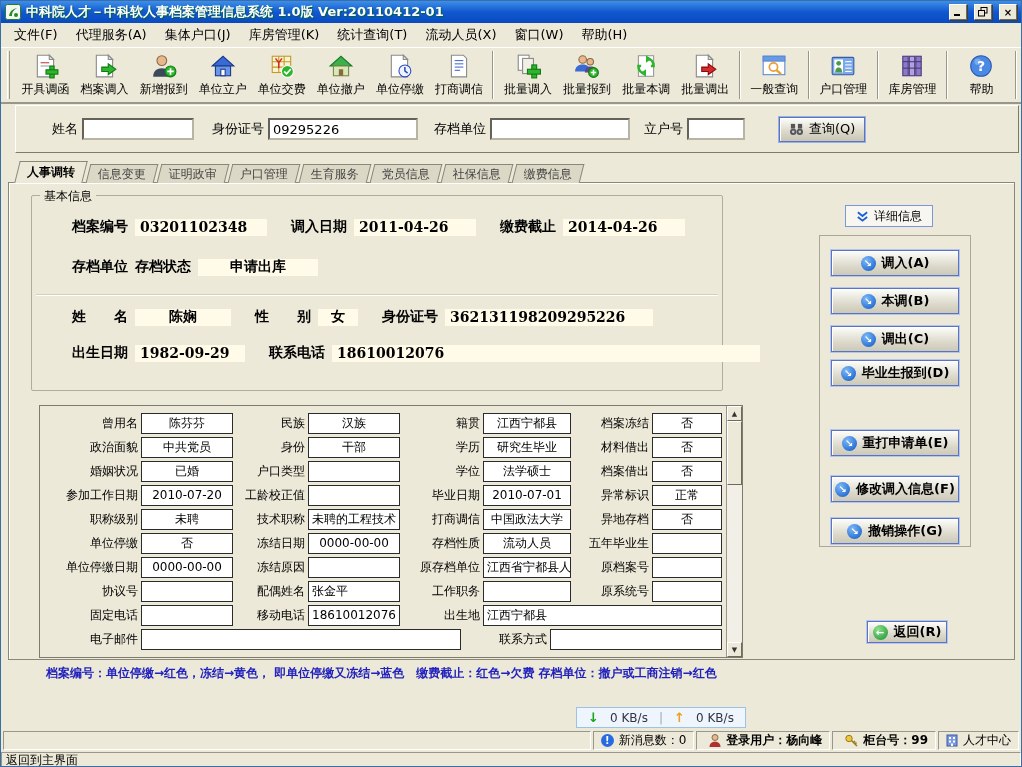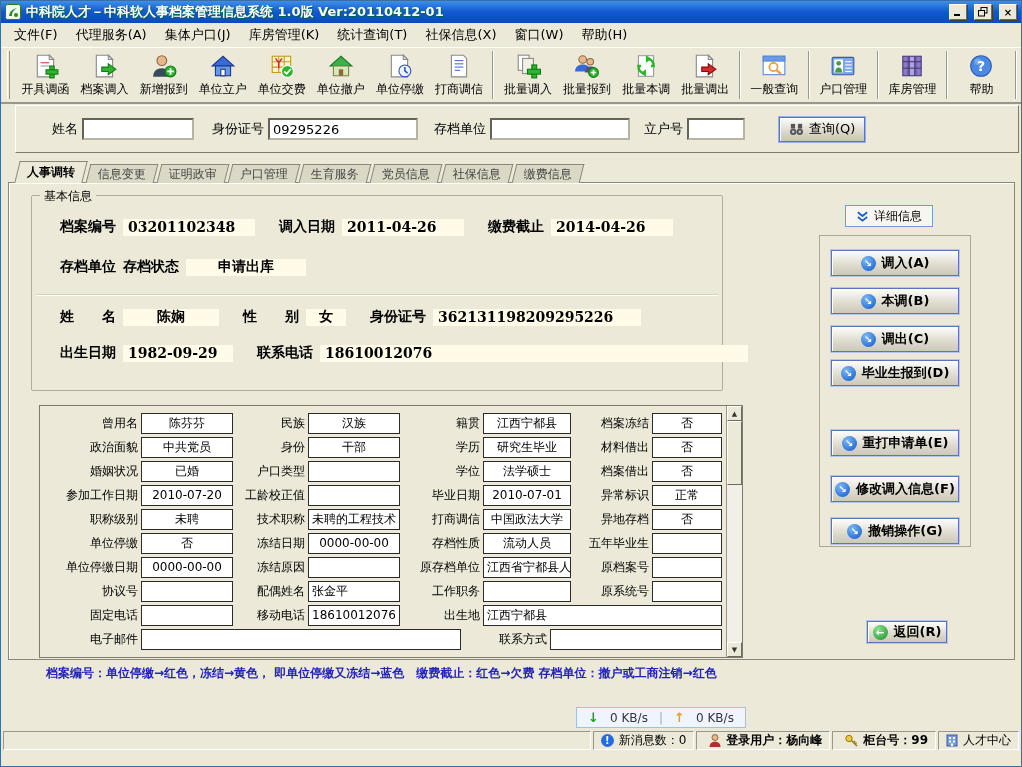--- a/index.html
+++ b/index.html
@@ -54,21 +54,21 @@
   .tab.active { background: #ece9d8; height: 22px; font-weight: bold; color: #000; z-index: 4; }
   
   .tab-panel { position: absolute; top: 181px; left: 7px; width: 1007px; height: 478px;
     background: #ece9d8; border: 1px solid #8a8778; box-shadow: inset 1px 1px 0 #fff; }
   
   .basic-box { position: absolute; left: 22px; top: 12px; width: 692px; height: 196px;
     border: 1px solid #b0ad9e; border-radius: 2px; }
   .basic-legend { position: absolute; top: -8px; left: 8px; background: #ece9d8; padding: 0 4px; font-size: 12px; }
   .bi-divider { position: absolute; top: 98px; left: 4px; right: 4px;
     border-top: 1px solid #d4d0c0; border-bottom: 1px solid #fff; }
-  .bi-row { position: absolute; left: 28px; display: flex; align-items: center; }
+  .bi-row { position: absolute; left: 40px; display: flex; align-items: center; }
   .bi-label { font-size: 14px; font-weight: bold; margin-right: 7px; white-space: pre; }
   .bi-val { background: #fffbe8; font-size: 14px; font-weight: bold;
     font-family: "DejaVu Serif", "Liberation Serif", serif; height: 17px;
     display: flex; align-items: center; padding: 0 5px; margin-right: 24px; white-space: nowrap; overflow: hidden; }
   .bi-val.ctr { justify-content: center; }
   
   .grid { position: absolute; left: 30px; top: 222px; width: 704px; height: 253px;
     border: 1px solid #7d7a6e; background: #ece9d8; display: flex; }
   .grid-rows { flex: 1; padding-top: 5px; overflow: hidden; }
   .grow { height: 24px; display: flex; align-items: center; }
@@ -153,21 +153,21 @@
       </span>
     <span class="winbtn">×</span>
   </div>
 
   <div class="menubar">
     <span class="menu-item">文件(F)</span>
     <span class="menu-item">代理服务(A)</span>
     <span class="menu-item">集体户口(J)</span>
     <span class="menu-item">库房管理(K)</span>
     <span class="menu-item">统计查询(T)</span>
-    <span class="menu-item">社保信息(X)</span>
+    <span class="menu-item">流动人员(X)</span>
     <span class="menu-item">窗口(W)</span>
     <span class="menu-item">帮助(H)</span>
   </div>
 
   <div class="toolbar">
     <div class="tgrip"></div>
 
     <div class="tbtn">
       <svg viewBox="0 0 24 24">
           <path d="M4 2h11l4 4v16H4z" fill="#fff" stroke="#8a8a8a"></path>
@@ -622,14 +622,17 @@
             <rect x="7" y="3" width="2" height="2"></rect>
             <rect x="3" y="6.5" width="2" height="2"></rect>
             <rect x="7" y="6.5" width="2" height="2"></rect>
             <rect x="5" y="9.5" width="2" height="2.5"></rect>
           </g>
         </svg>
       <span>人才中心</span>
     </div>
   </div>
 
+  <div class="footer">
+    <span>返回到主界面</span>
+  </div>
 
 </div>
 
 </body></html>

